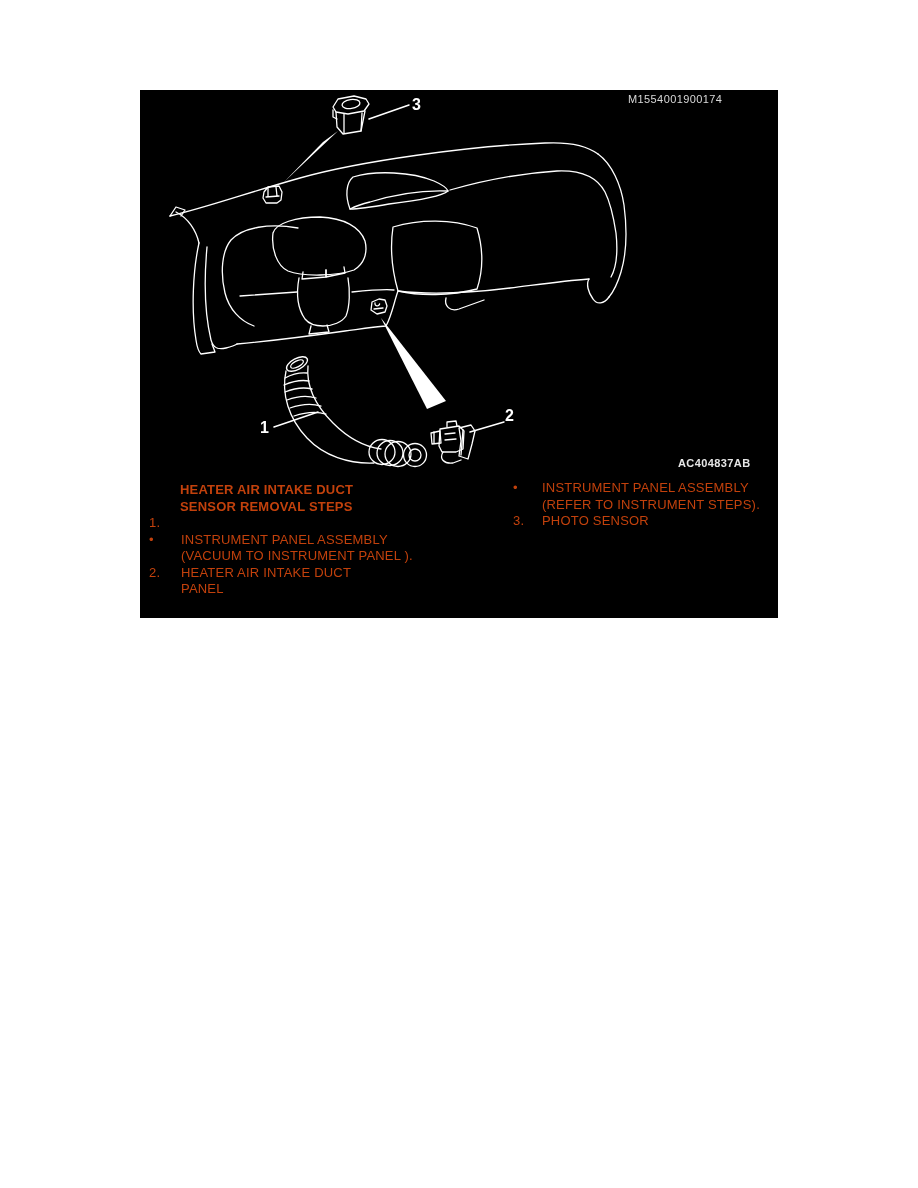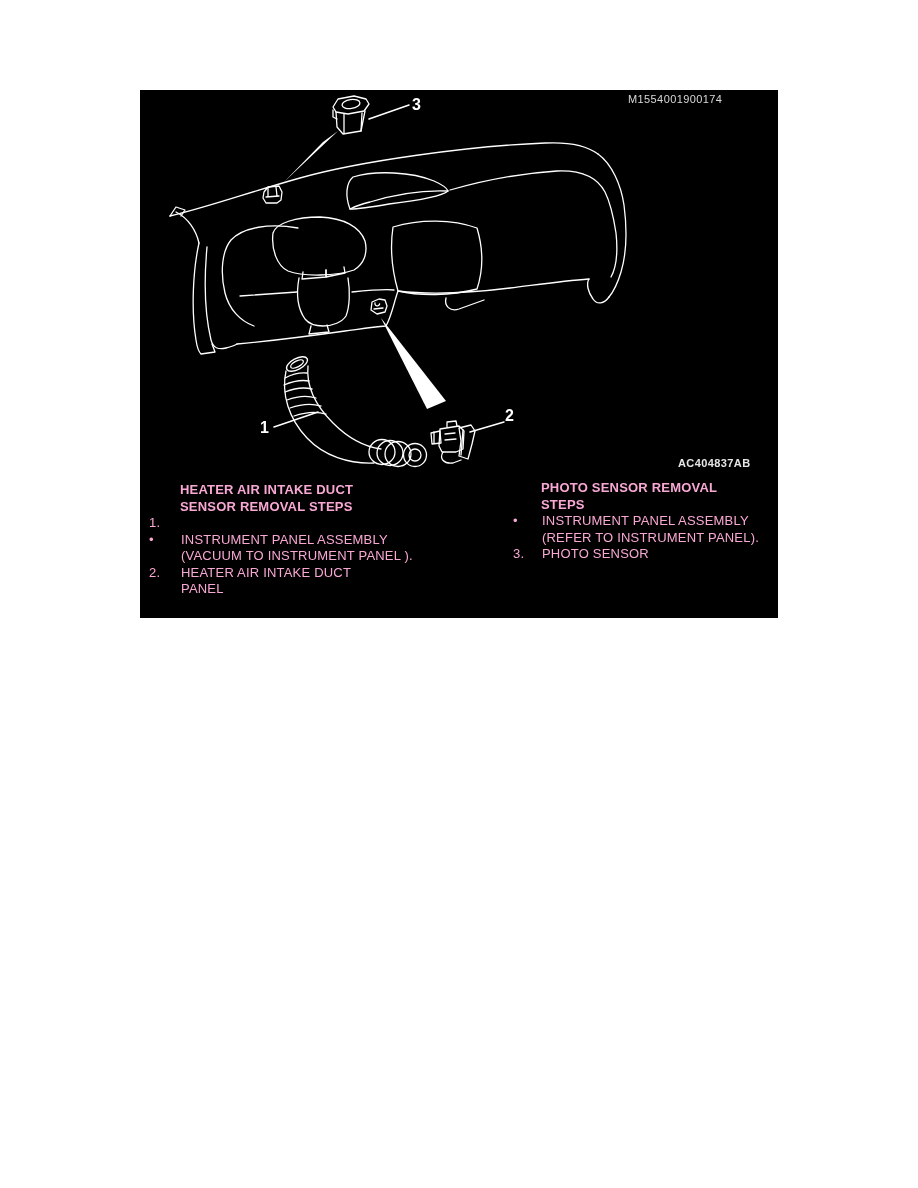--- a/index.html
+++ b/index.html
@@ -13,21 +13,21 @@
     background:#000000;overflow:hidden;
   }
   .art{position:absolute;left:0;top:0;width:638px;height:528px;}
   .code{
     position:absolute;color:#d9d9d9;font-size:11px;letter-spacing:.4px;
     white-space:nowrap;
   }
   .code.top{left:488px;top:3px;font-weight:normal;text-align:center;}
   .code.bottom{left:538px;top:367px;font-weight:bold;color:#e6e6e6;text-align:right;}
   .tblock{
-    position:absolute;color:#f9a8d4;font-size:13px;line-height:16.5px;
+    position:absolute;color:#c2410c;font-size:13px;line-height:16.5px;
     letter-spacing:.2px;white-space:nowrap;
   }
   .tblock.left{left:8px;top:392px;}
   .tblock.right{left:372px;top:390px;}
   .tb-heading{font-weight:bold;}
   .tblock.left .tb-heading{margin-left:32px;}
   .tblock.right .tb-heading{margin-left:29px;}
   .tb-item{display:flex;}
   .tb-marker{flex:0 0 32px;padding-left:1px;}
   .tblock.right .tb-marker{flex:0 0 29px;}
@@ -163,29 +163,25 @@
     <div class="tb-item">
       <span class="tb-marker">2.</span>
       <div class="tb-lines">
         <div>HEATER AIR INTAKE DUCT</div>
         <div>PANEL</div>
       </div>
     </div>
   </div>
 
   <div class="tblock right">
-    <div class="tb-heading">
-      <div>PHOTO SENSOR REMOVAL</div>
-      <div>STEPS</div>
-    </div>
     <div class="tb-item">
       <span class="tb-marker">•</span>
       <div class="tb-lines">
         <div>INSTRUMENT PANEL ASSEMBLY</div>
-        <div>(REFER TO INSTRUMENT PANEL).</div>
+        <div>(REFER TO INSTRUMENT STEPS).</div>
       </div>
     </div>
     <div class="tb-item">
       <span class="tb-marker">3.</span>
       <div class="tb-lines">
         <div>PHOTO SENSOR</div>
       </div>
     </div>
   </div>
 

